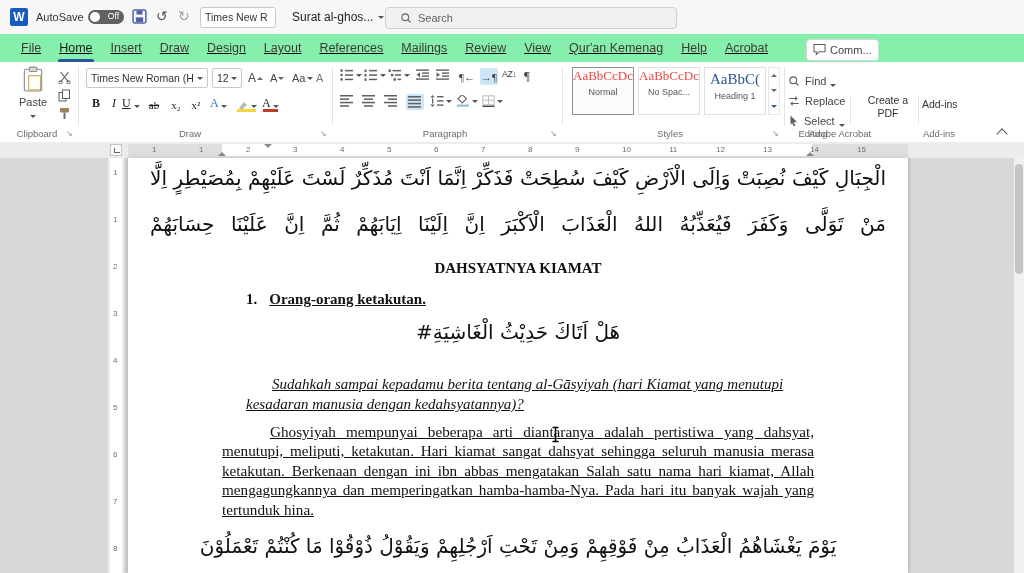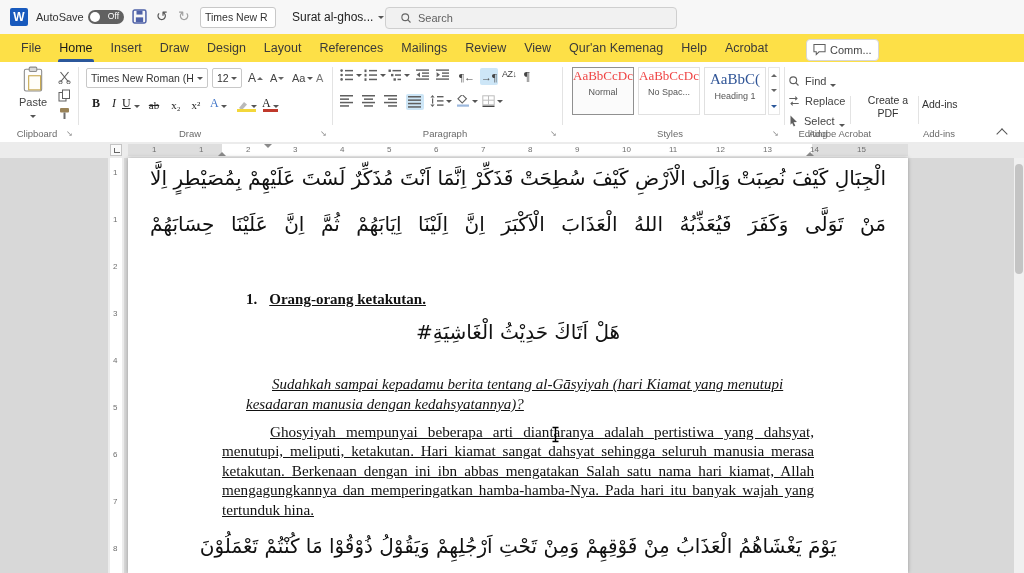--- a/index.html
+++ b/index.html
@@ -24,21 +24,21 @@
   .doctitle{position:absolute;left:292px;top:10px;font-size:12px;color:#222;}
   .doctitle .chev{margin-left:5px;vertical-align:2px;}
   .chev{display:inline-block;width:0;height:0;border:3.5px solid transparent;border-top-color:#555;border-bottom:none;}
   .chev-up{display:inline-block;width:7px;height:7px;border-top:1.6px solid #555;border-left:1.6px solid #555;transform:rotate(45deg);}
   .searchbox{position:absolute;left:385px;top:7px;width:290px;height:20px;background:#f1f1f1;border:1px solid #cfcfcf;
              border-radius:4px;font-size:11px;color:#616161;line-height:20px;}
   .searchbox svg{position:absolute;left:14px;top:4px;}
   .searchbox span{margin-left:32px;}
 
   
-  .menubar{position:absolute;left:0;top:34px;right:0;height:28px;background:#fde047;display:flex;align-items:center;padding-left:12px;box-sizing:border-box;}
+  .menubar{position:absolute;left:0;top:34px;right:0;height:28px;background:#86efac;display:flex;align-items:center;padding-left:12px;box-sizing:border-box;text-decoration:underline;}
   .tab{position:relative;padding:0 9px;font-size:12.5px;color:#3b3a39;height:28px;line-height:28px;cursor:default;white-space:nowrap;}
   .tab.active{color:#1a1a1a;}
   .tab.active::after{content:'';position:absolute;left:8px;right:8px;bottom:0;height:3px;background:#2b579a;border-radius:2px 2px 0 0;}
   .comments-btn{position:absolute;left:806px;top:5px;height:20px;border:1px solid #d6d6d6;border-radius:4px;
                 font-size:11px;color:#444;line-height:20px;padding:0 6px;background:#fff;white-space:nowrap;}
   .comments-btn svg{vertical-align:-2px;margin-right:4px;}
 
   
   .ribbon{position:absolute;left:0;top:62px;right:0;height:80px;background:#fff;border-bottom:1px solid #dedede;}
   .rdiv{position:absolute;top:5px;height:58px;width:1px;background:#e3e3e3;}
@@ -495,20 +495,21 @@
   </div>
 
   <div class="docarea">
     <div class="vruler">
       <div class="vwhite"></div>
       <span><span class="rnumv" style="top: 10px;">1</span><span class="rnumv" style="top: 57px;">1</span><span class="rnumv" style="top: 104px;">2</span><span class="rnumv" style="top: 151px;">3</span><span class="rnumv" style="top: 198px;">4</span><span class="rnumv" style="top: 245px;">5</span><span class="rnumv" style="top: 292px;">6</span><span class="rnumv" style="top: 339px;">7</span><span class="rnumv" style="top: 386px;">8</span></span>
     </div>
     <div class="page">
       <div class="ar ar-just ar1" dir="rtl">الْجِبَالِ كَيْفَ نُصِبَتْ وَاِلَى الْاَرْضِ كَيْفَ سُطِحَتْ فَذَكِّرْ اِنَّمَا اَنْتَ مُذَكِّرٌ لَسْتَ عَلَيْهِمْ بِمُصَيْطِرٍ اِلَّا</div>
       <div class="ar ar-just ar2" dir="rtl">مَنْ تَوَلَّى وَكَفَرَ فَيُعَذِّبُهُ اللهُ الْعَذَابَ الْاَكْبَرَ اِنَّ اِلَيْنَا اِيَابَهُمْ ثُمَّ اِنَّ عَلَيْنَا حِسَابَهُمْ</div>
+      <div class="doc-heading">DAHSYATNYA KIAMAT</div>
       <div class="doc-list">
         <span>1.</span><span class="ltxt">Orang-orang ketakutan.</span>
       </div>
       <div class="ar-verse">#هَلْ اَتَاكَ حَدِيْثُ الْغَاشِيَةِ</div>
       <div class="doc-trans">Sudahkah sampai kepadamu berita tentang al-Gāsyiyah (hari Kiamat yang menutupi kesadaran manusia dengan kedahsyatannya)?</div>
       <div class="doc-para">Ghosyiyah mempunyai beberapa arti diantaranya adalah pertistiwa yang dahsyat, menutupi, meliputi, ketakutan. Hari kiamat sangat dahsyat sehingga seluruh manusia merasa ketakutan. Berkenaan dengan ini ibn abbas mengatakan Salah satu nama hari kiamat, Allah mengagungkannya dan memperingatkan hamba-hamba-Nya.  Pada hari itu banyak wajah yang tertunduk hina.</div>
       <div class="ar3" dir="rtl">يَوْمَ يَغْشَاهُمُ الْعَذَابُ مِنْ فَوْقِهِمْ وَمِنْ تَحْتِ اَرْجُلِهِمْ وَيَقُوْلُ ذُوْقُوْا مَا كُنْتُمْ تَعْمَلُوْنَ</div>
     </div>
     <div class="scrollbar">
       <div class="thumb"></div>

